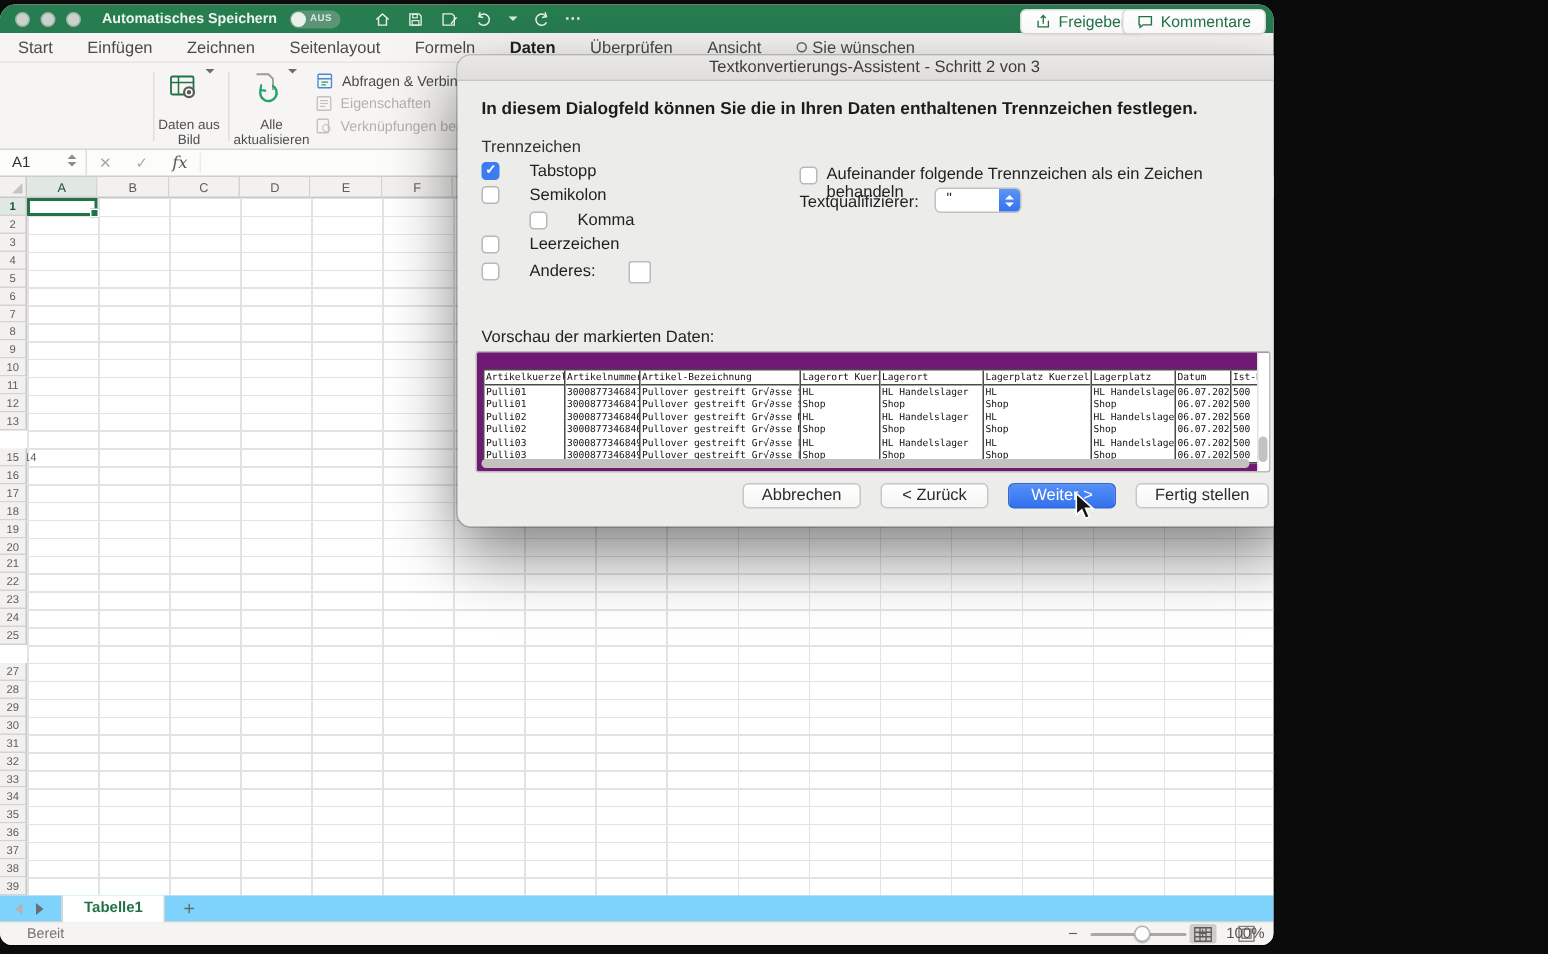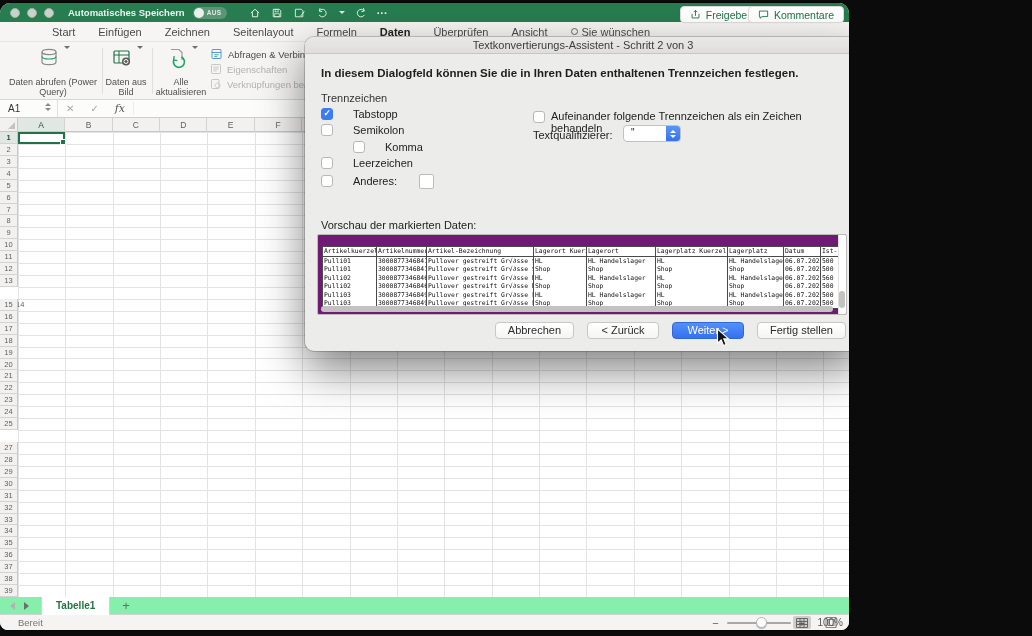--- a/index.html
+++ b/index.html
@@ -59,21 +59,21 @@
   .colh.sel{background:#e1e7e2;color:#1f4f35;}
   .rowh{position:absolute;left:0;width:18px;background:#f2f1f0;border-bottom:1px solid #d4d3d2;border-right:1px solid #c9c8c7;font-size:7.5px;color:#5f5f5f;text-align:center;}
   .rowh.sel{background:#e1e7e2;color:#1f4f35;font-weight:bold;}
   .gridlines{position:absolute;left:18px;top:14px;right:0;bottom:0;
     background-image:repeating-linear-gradient(to right,#e3e3e3 0 1px,transparent 1px 47.37px),
                      repeating-linear-gradient(to bottom,#e3e3e3 0 1px,transparent 1px 11.92px);}
   .selcell{position:absolute;left:18px;top:14px;width:47px;height:12px;border:2px solid #217346;background:transparent;}
   .selcell::after{content:"";position:absolute;right:-3px;bottom:-3px;width:4px;height:4px;background:#217346;border:1px solid #fff;}
 
   
-  .sheetbar{position:absolute;left:0;top:594px;width:100%;height:18px;background:#86efac;border-bottom:1px solid #d4d3d2;display:flex;align-items:center;}
+  .sheetbar{position:absolute;left:0;top:594px;width:100%;height:18px;background:#7dd3fc;border-bottom:1px solid #d4d3d2;display:flex;align-items:center;}
   .navarrows{display:flex;gap:9px;margin:0 12px 0 10px;align-items:center;}
   .tri-l{width:0;height:0;border-top:4px solid transparent;border-bottom:4px solid transparent;border-right:5px solid #b3b2b1;}
   .tri-r{width:0;height:0;border-top:4px solid transparent;border-bottom:4px solid transparent;border-left:5px solid #6f6e6d;}
   .stab{height:18px;padding:0 14px;background:#fff;border-left:1px solid #d4d3d2;border-right:1px solid #d4d3d2;color:#217346;font-weight:bold;font-size:10px;display:flex;align-items:center;}
   .addtab{margin-left:12px;color:#6b6a69;font-size:13px;line-height:13px;}
 
   
   .statusbar{position:absolute;left:0;top:612px;width:100%;height:15px;background:#f5f4f3;font-size:9.5px;color:#757473;}
   .statusbar .ready{position:absolute;left:18px;top:2px;}
   .viewicons{position:absolute;left:793px;top:1px;display:flex;gap:11px;}
@@ -182,21 +182,21 @@
           <svg width="14" height="13" viewBox="0 0 18 16">
               <circle cx="7" cy="6" r="3" fill="none" stroke="#dcebe2" stroke-width="1.3"></circle>
               <path d="M2 14 C2 10.5 12 10.5 12 14" fill="none" stroke="#dcebe2" stroke-width="1.3"></path>
               <circle cx="13.5" cy="4.5" r="2" fill="none" stroke="#dcebe2" stroke-width="1.2"></circle>
             </svg>
         </span>
       </div>
     </div>
 
     <div class="tabbar">
-      <div id="menu-tabs" style="display:flex;gap:23px;align-items:center;margin-left:40px;">
+      <div id="menu-tabs" style="display:flex;gap:23px;align-items:center;">
           <span class="mtab">
             <span>Start</span>
           </span>
           <span class="mtab">
             <span>Einfügen</span>
           </span>
           <span class="mtab">
             <span>Zeichnen</span>
           </span>
           <span class="mtab">
@@ -232,33 +232,20 @@
     <div class="pillbtn" style="right:5px;">
       <span>
         <svg width="11" height="11" viewBox="0 0 16 16">
             <path d="M2 3 H14 V11 H6 L3 13.5 V11 H2 Z" fill="none" stroke="#217346" stroke-width="1.3"></path>
           </svg>
       </span>
       <span>Kommentare</span>
     </div>
 
     <div class="ribbon">
-      <div class="rgroup" style="left:6px;top:4px;width:94px;">
-        <span style="display:inline-flex;align-items:flex-start;gap:3px;">
-          <span>
-            <svg width="24" height="24" viewBox="0 0 24 24">
-                <ellipse cx="12" cy="6" rx="7" ry="2.6" fill="none" stroke="#8a8a8a" stroke-width="1.2"></ellipse>
-                <path d="M5 6 V16 C5 17.5 8 18.6 12 18.6 C16 18.6 19 17.5 19 16 V6" fill="none" stroke="#8a8a8a" stroke-width="1.2"></path>
-                <path d="M5 10.5 C5 12 8 13 12 13 C16 13 19 12 19 10.5" fill="none" stroke="#21a366" stroke-width="1.2"></path>
-              </svg>
-          </span>
-          <span class="chev"></span>
-        </span>
-        <div class="rlabel">Daten abrufen (Power Query)</div>
-      </div>
       <div class="rdiv" style="left:102px;"></div>
       <div class="rgroup" style="left:104px;top:4px;width:44px;">
         <span style="display:inline-flex;align-items:flex-start;gap:3px;">
           <span>
             <svg width="24" height="24" viewBox="0 0 24 24">
                 <rect x="4" y="5" width="15" height="12" rx="1" fill="none" stroke="#217346" stroke-width="1.2"></rect>
                 <path d="M4 9 H19 M9 5 V17" stroke="#217346" stroke-width="1"></path>
                 <circle cx="16" cy="15.5" r="4" fill="#5b5b5b"></circle>
                 <circle cx="16" cy="15.5" r="2" fill="none" stroke="#fff" stroke-width="1"></circle>
               </svg>

